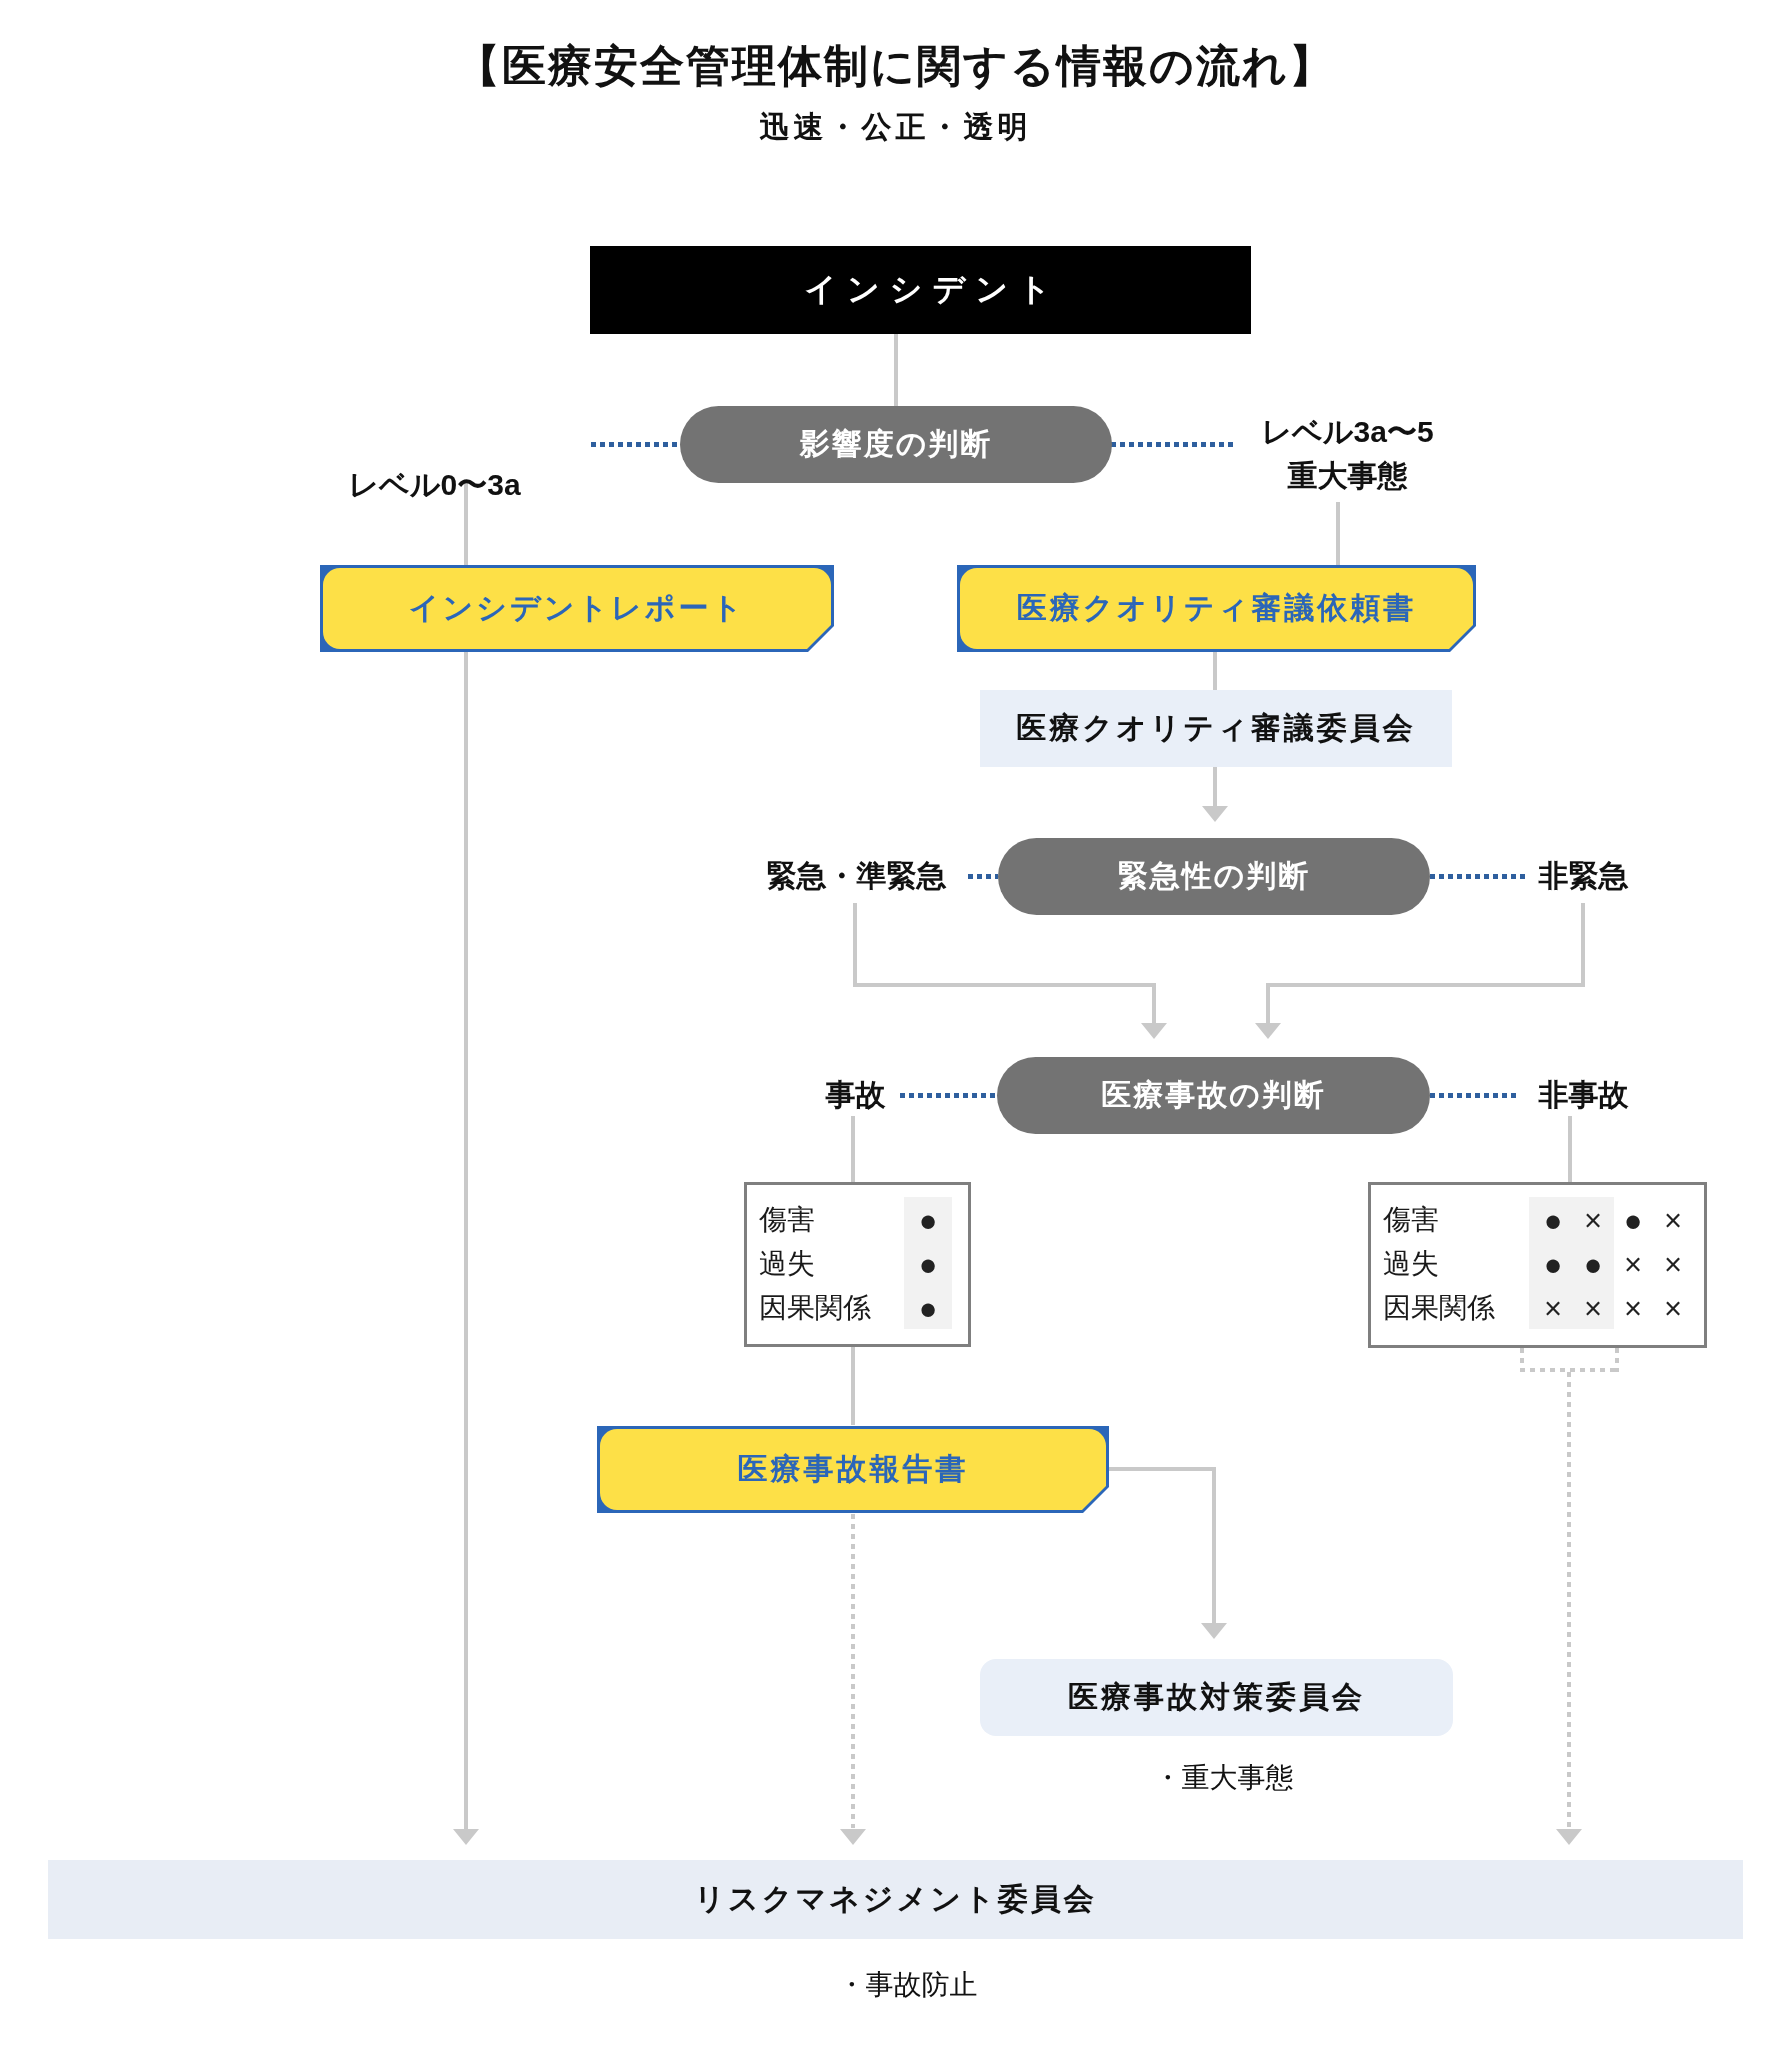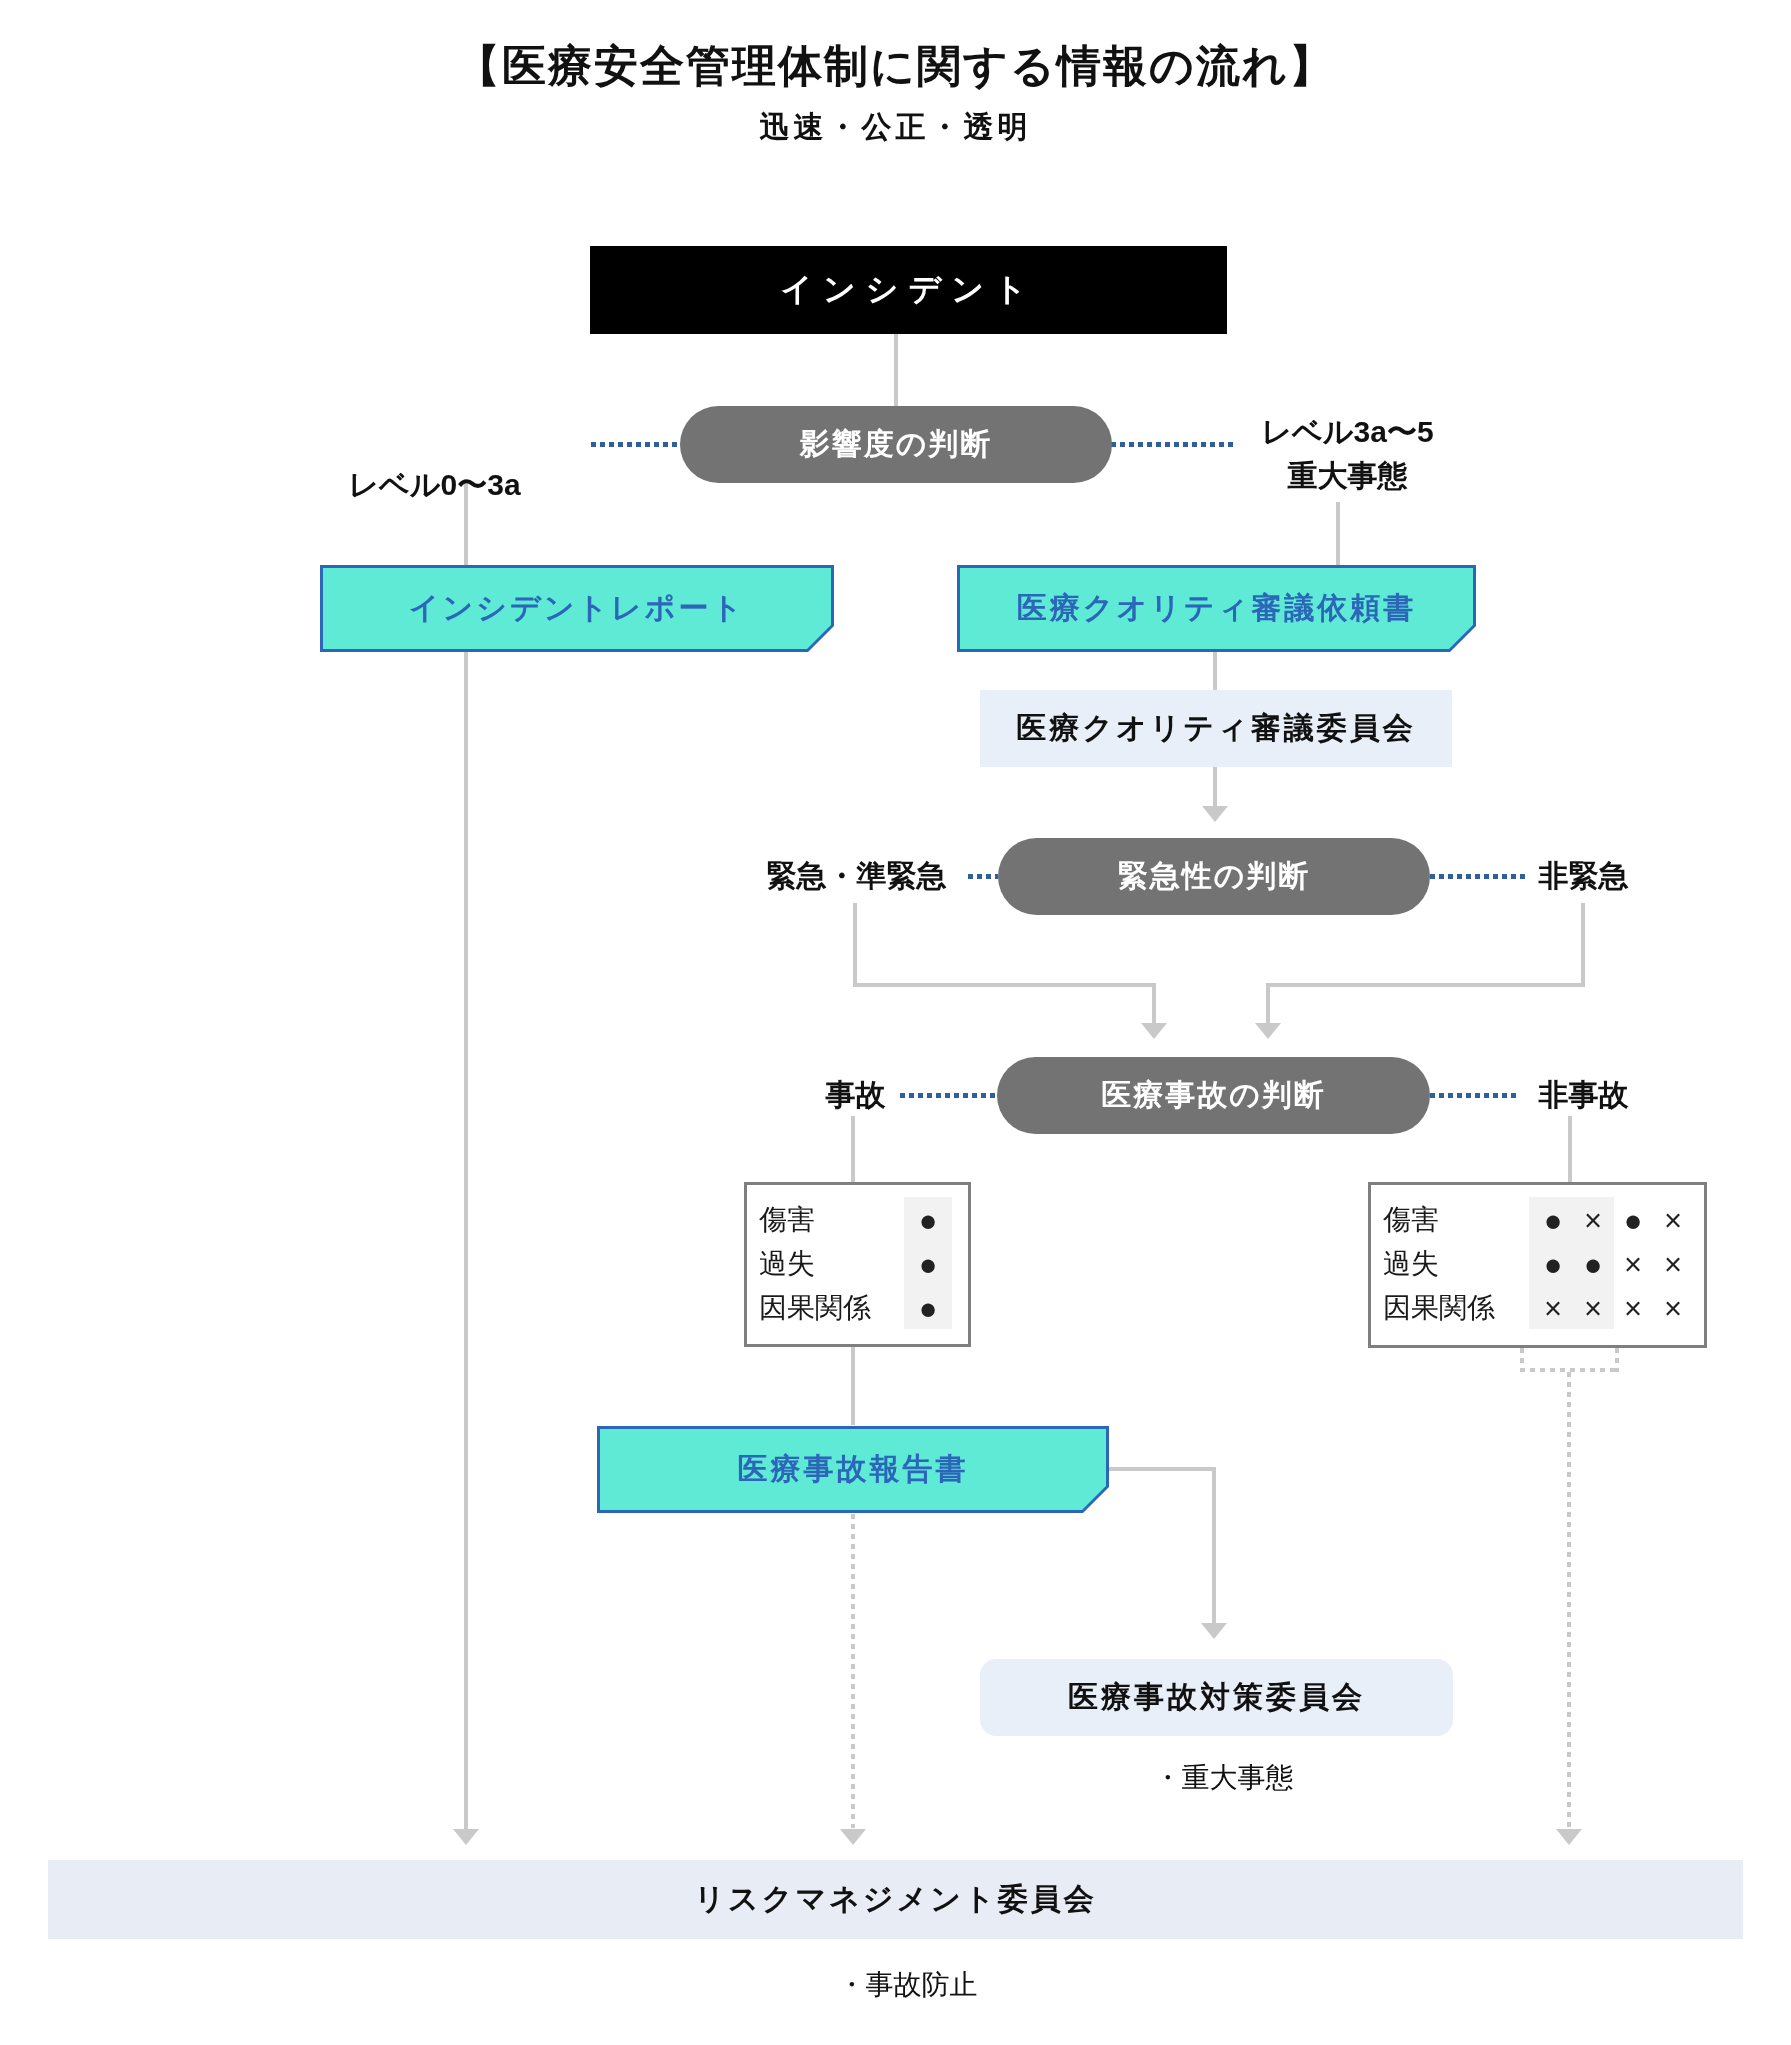--- a/index.html
+++ b/index.html
@@ -10,30 +10,30 @@
   .abs{position:absolute;}
   .ctr{display:flex;align-items:center;justify-content:center;}
 
   
   .title{font-size:44px;font-weight:700;letter-spacing:2px;color:#111;}
   .subtitle{font-size:30px;font-weight:700;letter-spacing:4px;color:#111;}
   .lbl{font-size:30px;font-weight:700;color:#111;white-space:nowrap;}
   .note{font-size:28px;font-weight:500;color:#111;white-space:nowrap;}
 
   
-  .blackbox{background:#000000;color:#ffffff;font-size:32px;font-weight:700;letter-spacing:10px;}
+  .blackbox{background:#000000;color:#ffffff;font-size:32px;font-weight:700;letter-spacing:10px;padding-left:24px;}
   .pill{background:#737373;border-radius:40px;color:#ffffff;font-size:30px;font-weight:700;letter-spacing:2px;}
   .lightbox{background:#E9EFF8;color:#111;font-size:30px;font-weight:700;letter-spacing:3px;}
   .bar{background:#E8EDF5;color:#111;font-size:30px;font-weight:700;letter-spacing:3px;}
 
   
   .docbox{clip-path:polygon(0 0,100% 0,100% calc(100% - 26px),calc(100% - 26px) 100%,0 100%);background:#2B66B8;}
   .docbox .inner{position:absolute;left:3px;top:3px;right:3px;bottom:3px;
     clip-path:polygon(0 0,100% 0,100% calc(100% - 24px),calc(100% - 24px) 100%,0 100%);
-    background:#5eead4;display:flex;align-items:center;justify-content:center;}
+    background:#fde047;display:flex;align-items:center;justify-content:center;border-radius:17px;}
   .docbox .inner span{color:#2B66B8;font-size:30px;font-weight:700;letter-spacing:3px;white-space:nowrap;}
 
   
   .vline{width:4px;background:#C9C9C9;}
   .hline{height:4px;background:#C9C9C9;}
   .vdot{width:4px;background:repeating-linear-gradient(to bottom,#C9C9C9 0 5px,transparent 5px 10px);}
   .hdot{height:4px;background:repeating-linear-gradient(to right,#C9C9C9 0 5px,transparent 5px 10px);}
   .bdot{height:5px;background:repeating-linear-gradient(to right,#2E5F9E 0 5px,transparent 5px 9px);}
   .arrow{width:0;height:0;border-left:13px solid transparent;border-right:13px solid transparent;border-top:16px solid #C9C9C9;}
 

